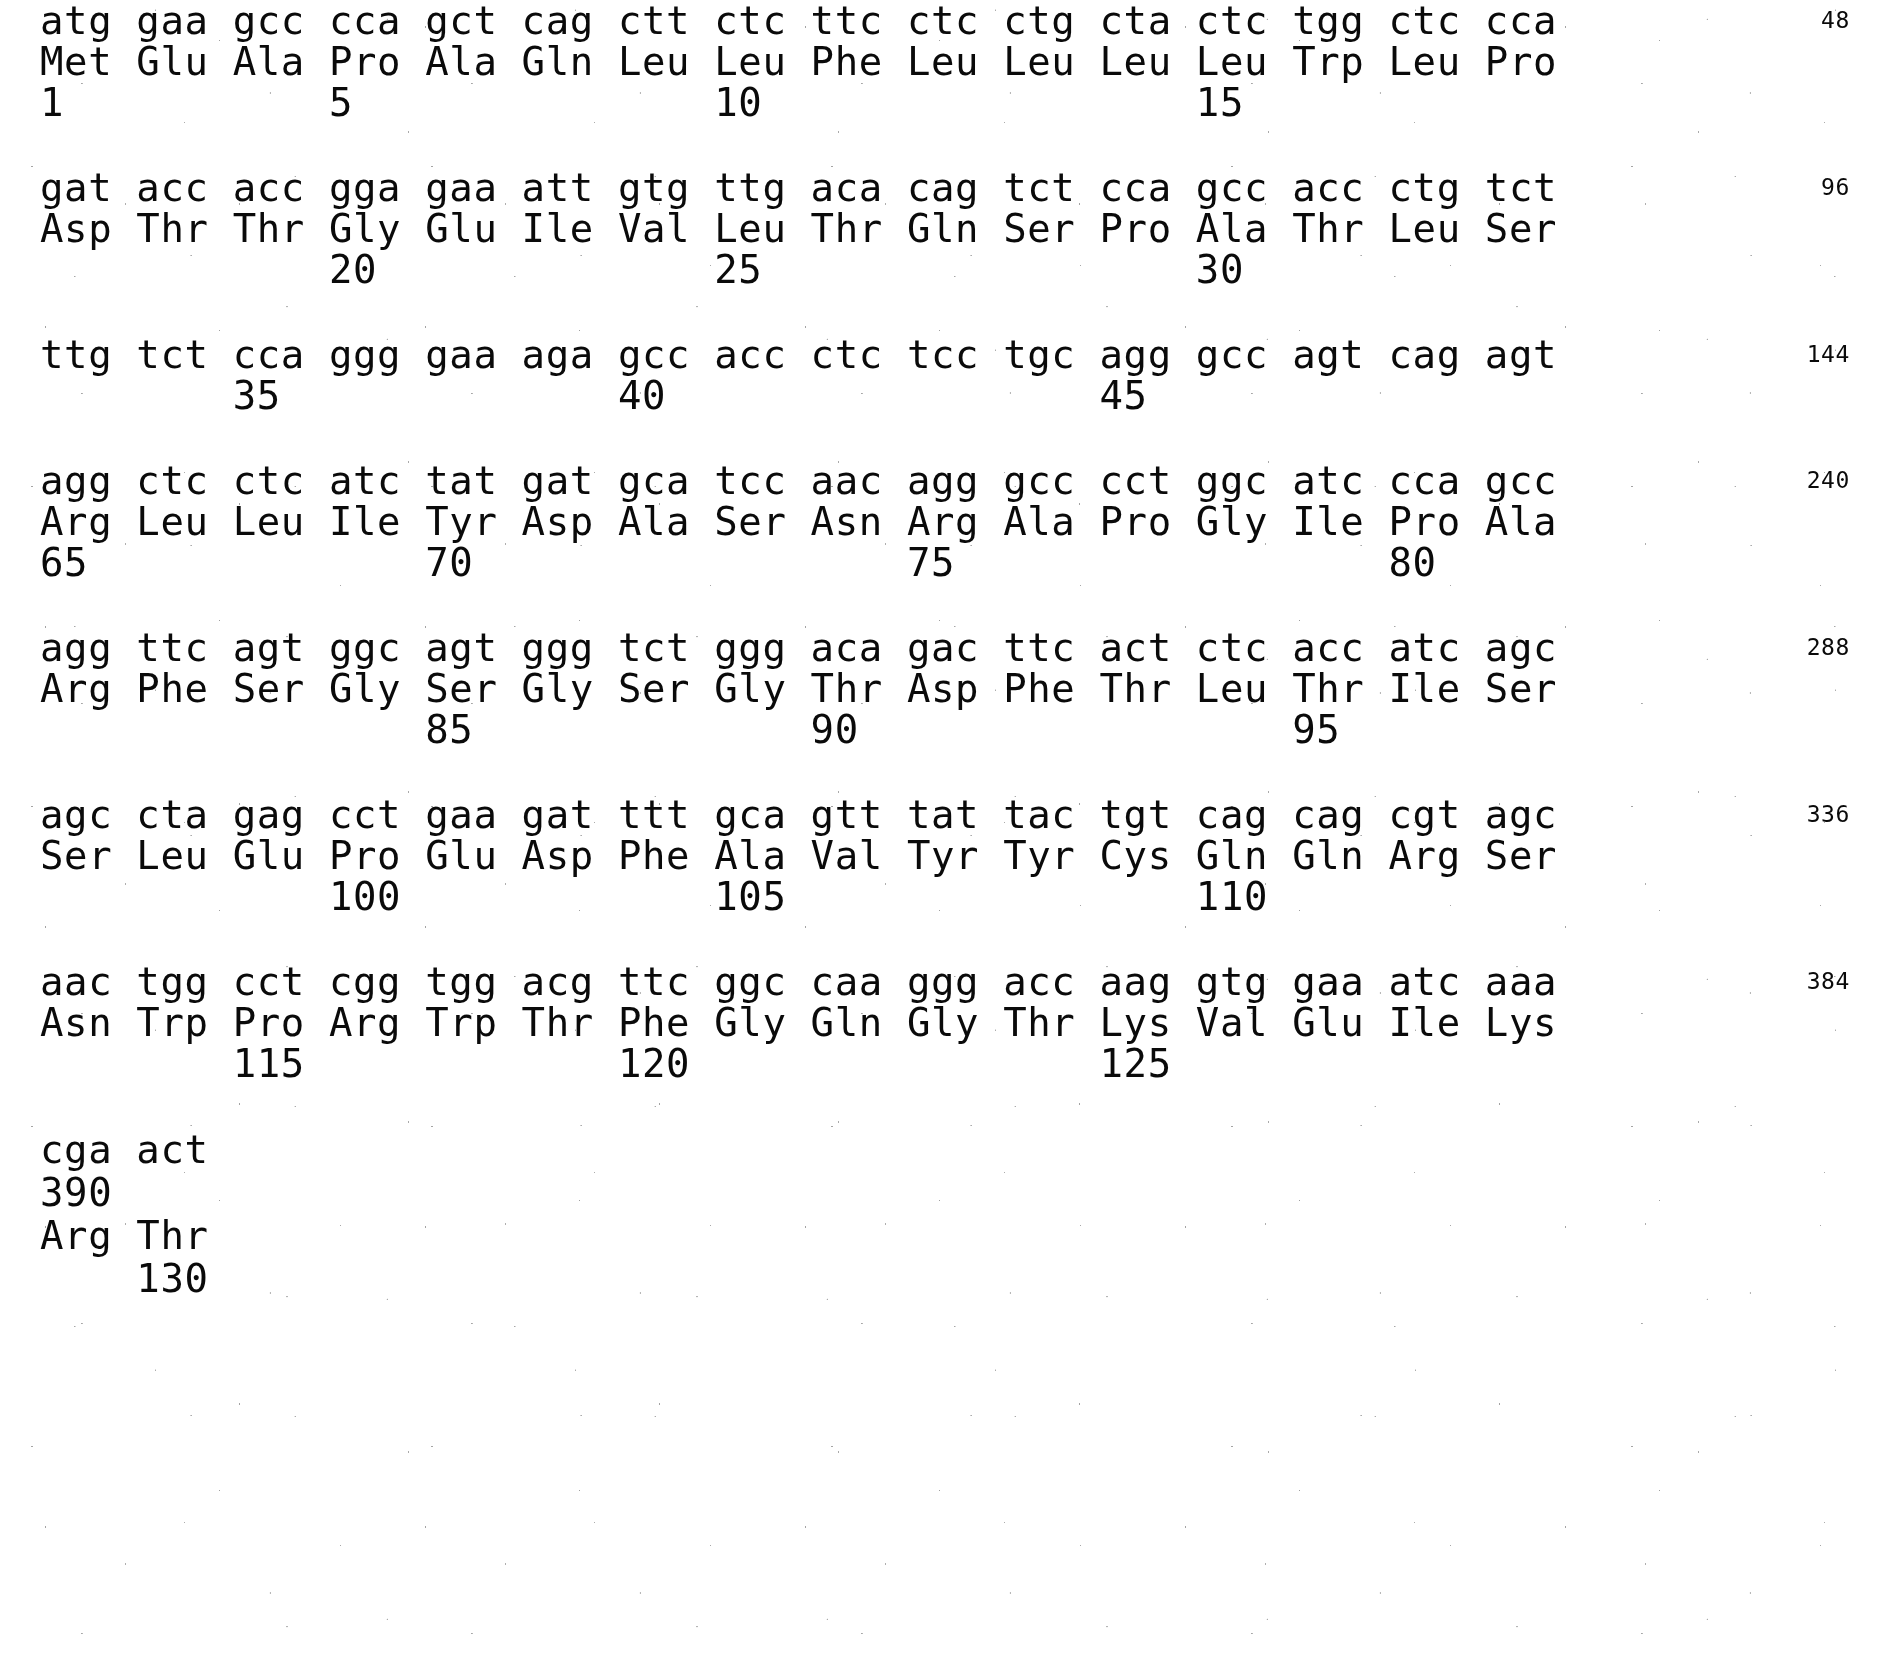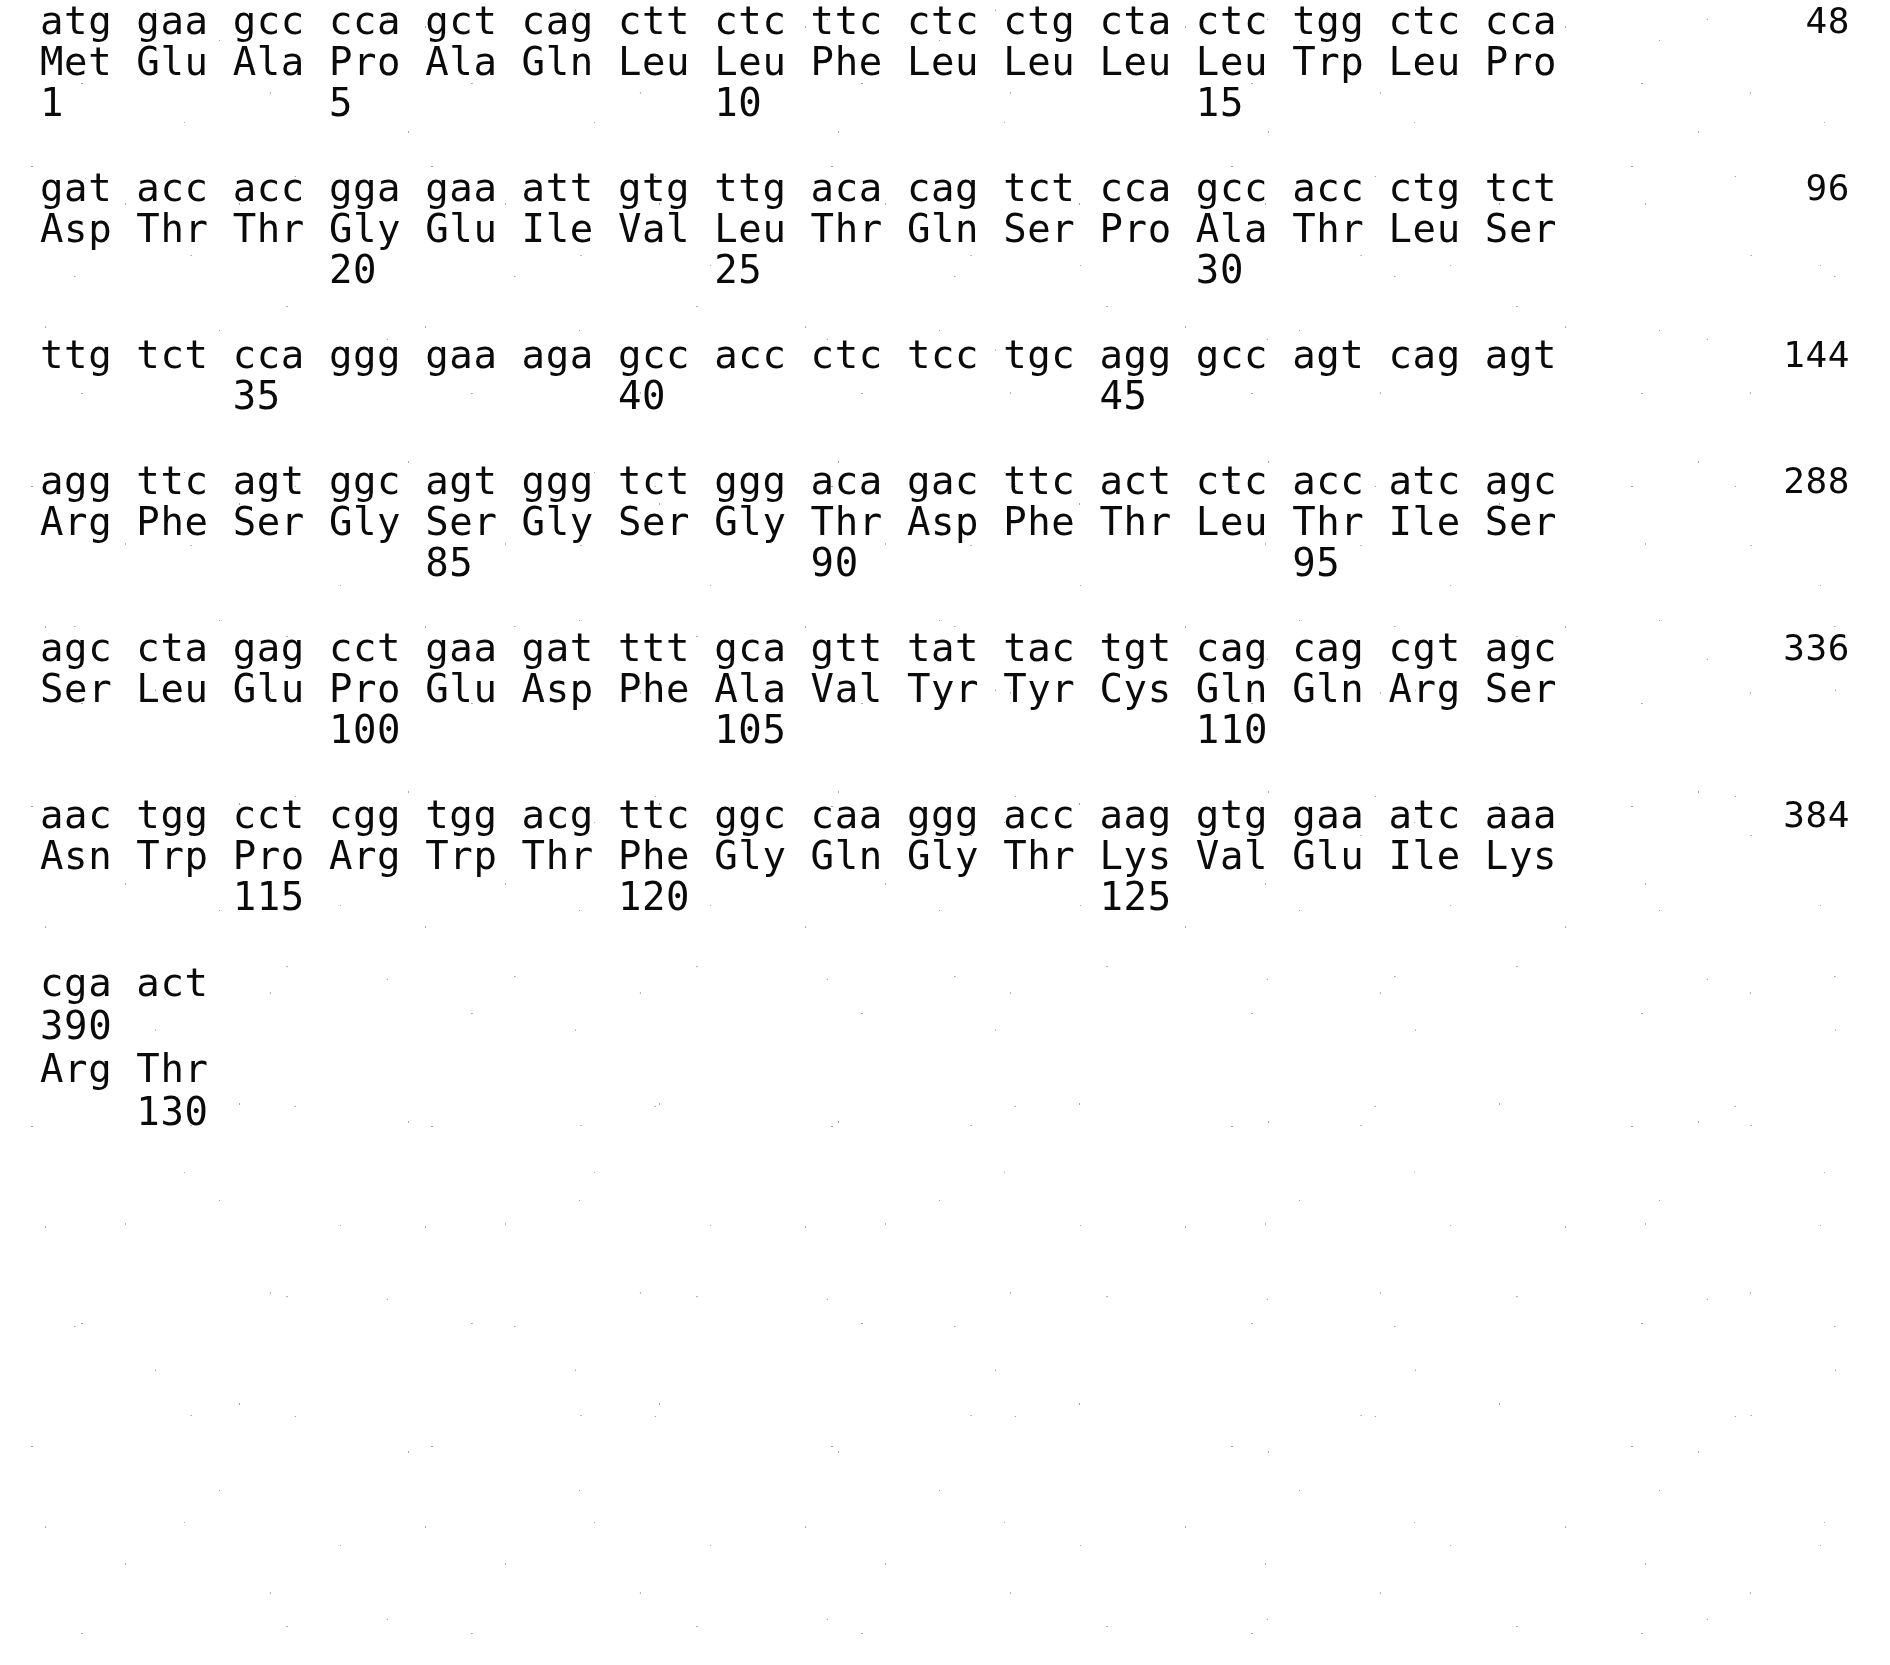--- a/index.html
+++ b/index.html
@@ -59,21 +59,21 @@
     line-height: 41px;
     letter-spacing: 0.5px;
   }
   .row.dna { letter-spacing: 0.6px; }
   .row.aa  { letter-spacing: 0.6px; }
   .row.num { letter-spacing: 0.6px; }
   .count {
     position: absolute;
     right: 40px;
     top: 0;
-    font-size: 36px;
+    font-size: 23px;
     line-height: 41px;
     letter-spacing: 0.6px;
   }
   .tail .row { line-height: 43px; }
   .tail { margin-top: 18px; }
 </style>
 </head>
 <body>
 
 <div class="noise"></div>
@@ -94,20 +94,26 @@
     <div class="count">96</div>
   </div>
 
   <div class="block">
     <div class="row dna">ttg tct cca ggg gaa aga gcc acc ctc tcc tgc agg gcc agt cag agt</div>
     <div class="row num">        35              40                  45</div>
     <div class="count">144</div>
   </div>
 
 
+  <div class="block">
+    <div class="row dna">agg ctc ctc atc tat gat gca tcc aac agg gcc cct ggc atc cca gcc</div>
+    <div class="row aa">Arg Leu Leu Ile Tyr Asp Ala Ser Asn Arg Ala Pro Gly Ile Pro Ala</div>
+    <div class="row num">65              70                  75                  80</div>
+    <div class="count">240</div>
+  </div>
 
   <div class="block">
     <div class="row dna">agg ttc agt ggc agt ggg tct ggg aca gac ttc act ctc acc atc agc</div>
     <div class="row aa">Arg Phe Ser Gly Ser Gly Ser Gly Thr Asp Phe Thr Leu Thr Ile Ser</div>
     <div class="row num">                85              90                  95</div>
     <div class="count">288</div>
   </div>
 
   <div class="block">
     <div class="row dna">agc cta gag cct gaa gat ttt gca gtt tat tac tgt cag cag cgt agc</div>

